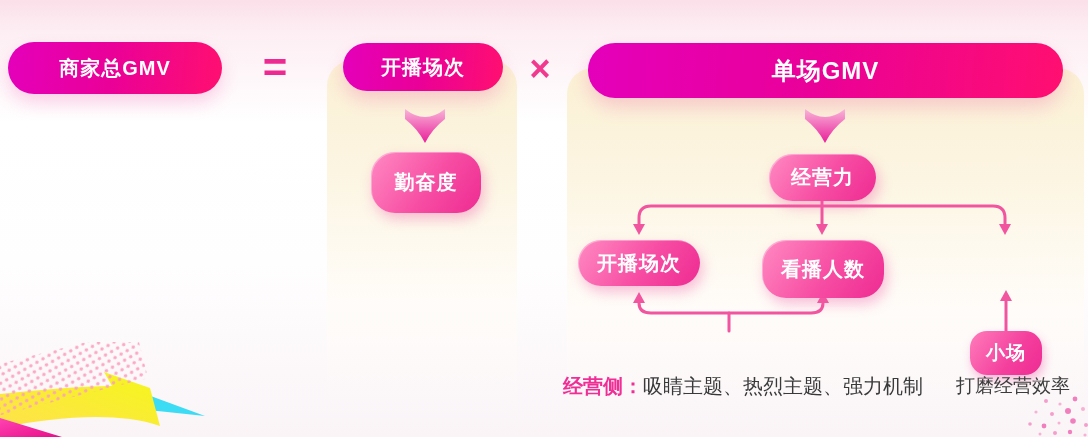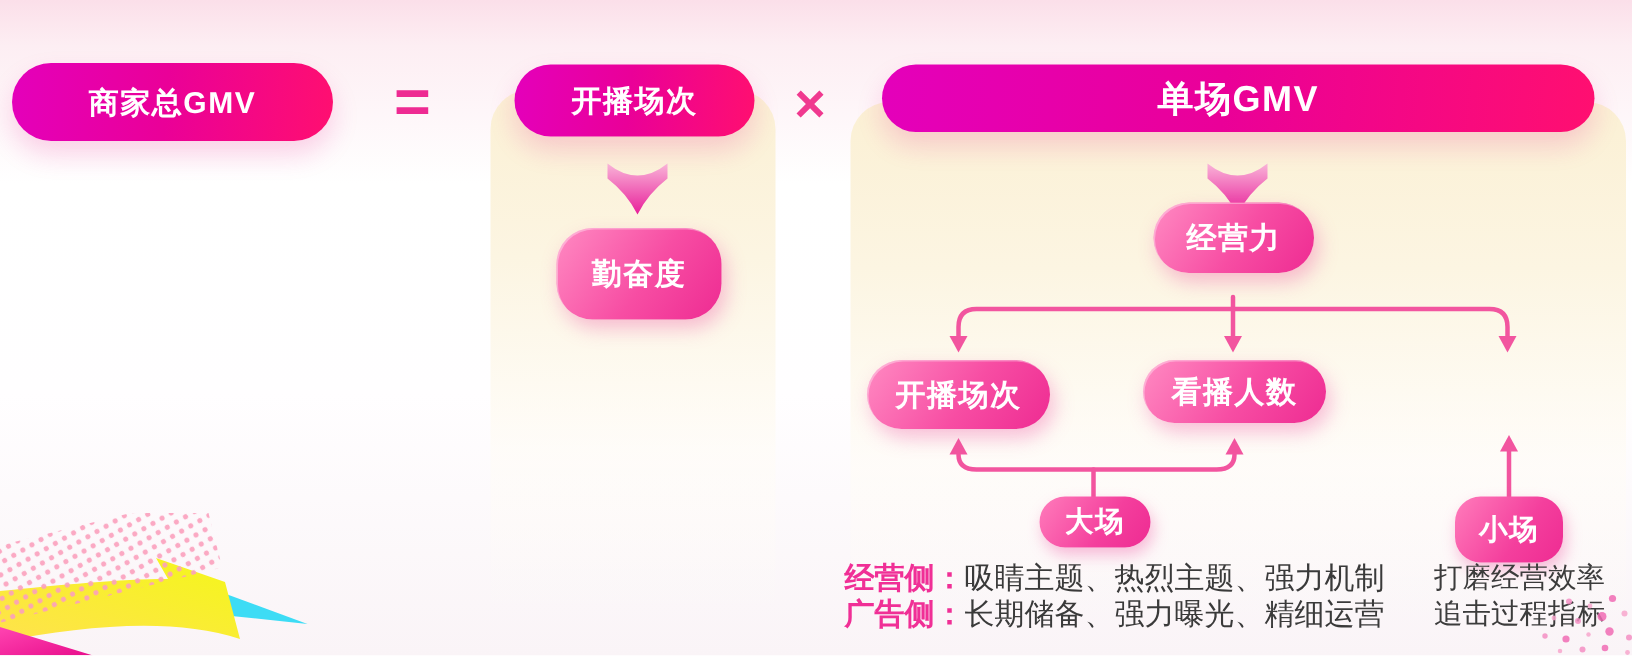--- a/index.html
+++ b/index.html
@@ -19,31 +19,31 @@
     position:absolute; display:flex; align-items:center; justify-content:center;
     color:#fff; font-weight:bold; white-space:nowrap; letter-spacing:1px;
   }
   .pill-header {
     font-size:20px; border-radius:27px;
     background:linear-gradient(95deg,#e400bb 0%,#ea0098 48%,#ff0f70 100%);
     box-shadow:0 9px 18px rgba(231,20,140,0.18);
   }
   .pill-total    { left:8px;   top:42px; width:214px; height:52px; }
   .pill-sessions { left:343px; top:43px; width:160px; height:48px; }
-  .pill-single   { left:588px; top:43px; width:475px; height:45px; font-size:24px; }
+  .pill-single   { left:588px; top:43px; width:475px; height:55px; font-size:24px; }
 
   .pill-sub {
     font-size:20px; border-radius:24px;
     background:linear-gradient(125deg,#ff8ac2 0%,#f74da3 55%,#ee2b92 100%);
     box-shadow:3px 6px 13px rgba(240,90,165,0.38), inset 1px 1px 0 rgba(255,255,255,0.35);
   }
   .pill-diligence  { left:371px; top:152px; width:110px; height:61px; }
-  .pill-operation  { left:769px; top:135px; width:107px; height:47px; }
+  .pill-operation  { left:769px; top:154px; width:107px; height:47px; }
   .pill-duration   { left:578px; top:240px; width:122px; height:46px; }
-  .pill-viewers    { left:762px; top:240px; width:122px; height:42px; }
+  .pill-viewers    { left:762px; top:240px; width:122px; height:58px; }
   .pill-conversion { left:953px; top:240px; width:104px; height:46px; }
   .pill-small-size {
     font-size:19px; border-radius:17px;
     background:linear-gradient(125deg,#ff7cbb 0%,#f43f9d 60%,#ee2b92 100%);
     box-shadow:2px 5px 10px rgba(240,90,165,0.4);
   }
   .pill-big   { left:693px; top:331px; width:74px; height:34px; }
   .pill-small { left:970px; top:331px; width:72px; height:44px; }
 
   .op {
@@ -120,36 +120,31 @@
           <stop offset="1" stop-color="#e81f9a"></stop>
       </linearGradient>
     </defs>
     <path d="M2 2 Q22 18 42 2 L42 12 Q29 22 22 36 Q15 22 2 12 Z" fill="url(#ag2)"></path>
   </svg>
 
   <div class="pill pill-sub pill-diligence">勤奋度</div>
   <div class="pill pill-sub pill-operation">经营力</div>
   <div class="pill pill-sub pill-duration">开播场次</div>
   <div class="pill pill-sub pill-viewers">看播人数</div>
-  <div class="pill pill-small-size pill-big">大场</div>
   <div class="pill pill-small-size pill-small">小场</div>
 
 
   <div class="tips">
     <div class="tip-line">
       <span class="tip-label">经营侧：</span><span>吸睛主题、热烈主题、强力机制</span>
     </div>
-    <div class="tip-line">
-      <span class="tip-label">广告侧：</span><span>长期储备、强力曝光、精细运营</span>
-    </div>
   </div>
 
   <div class="note note-small">
     <div>打磨经营效率</div>
-    <div>追击过程指标</div>
   </div>
 
   <svg class="decor-left" width="230" height="95" viewBox="0 0 230 95">
     <defs>
       <linearGradient id="yg" x1="0" y1="1" x2="1" y2="0">
         <stop offset="0" stop-color="#ffe24d"></stop>
           <stop offset="1" stop-color="#f4f71a"></stop>
       </linearGradient>
       <linearGradient id="mg" x1="0" y1="0" x2="1" y2="1">
         <stop offset="0" stop-color="#ff44b1"></stop>

